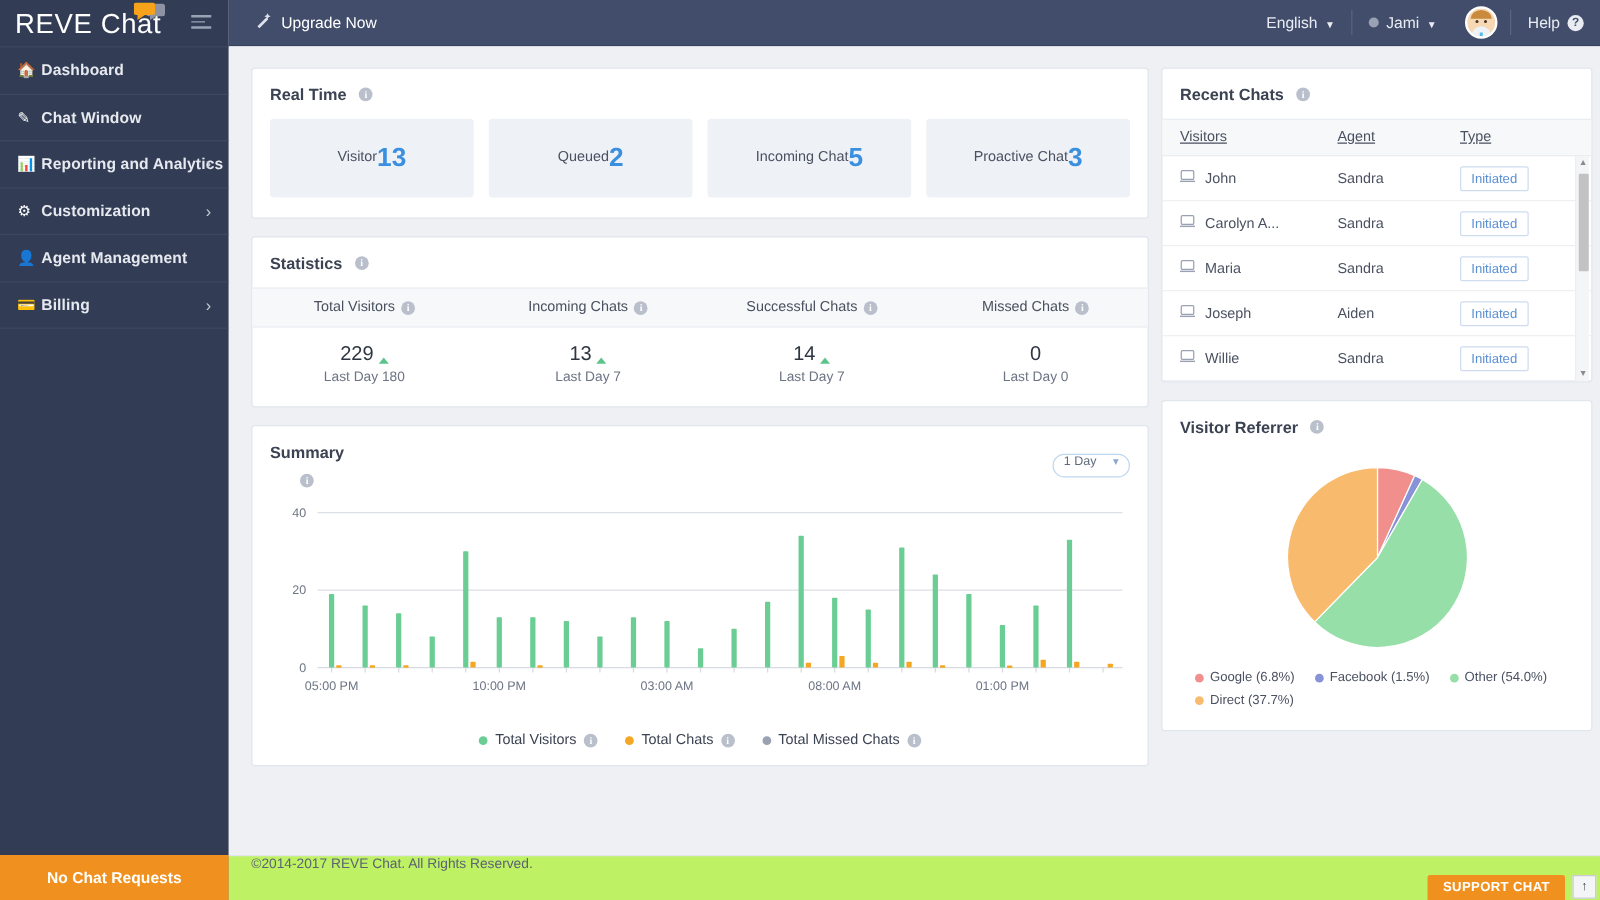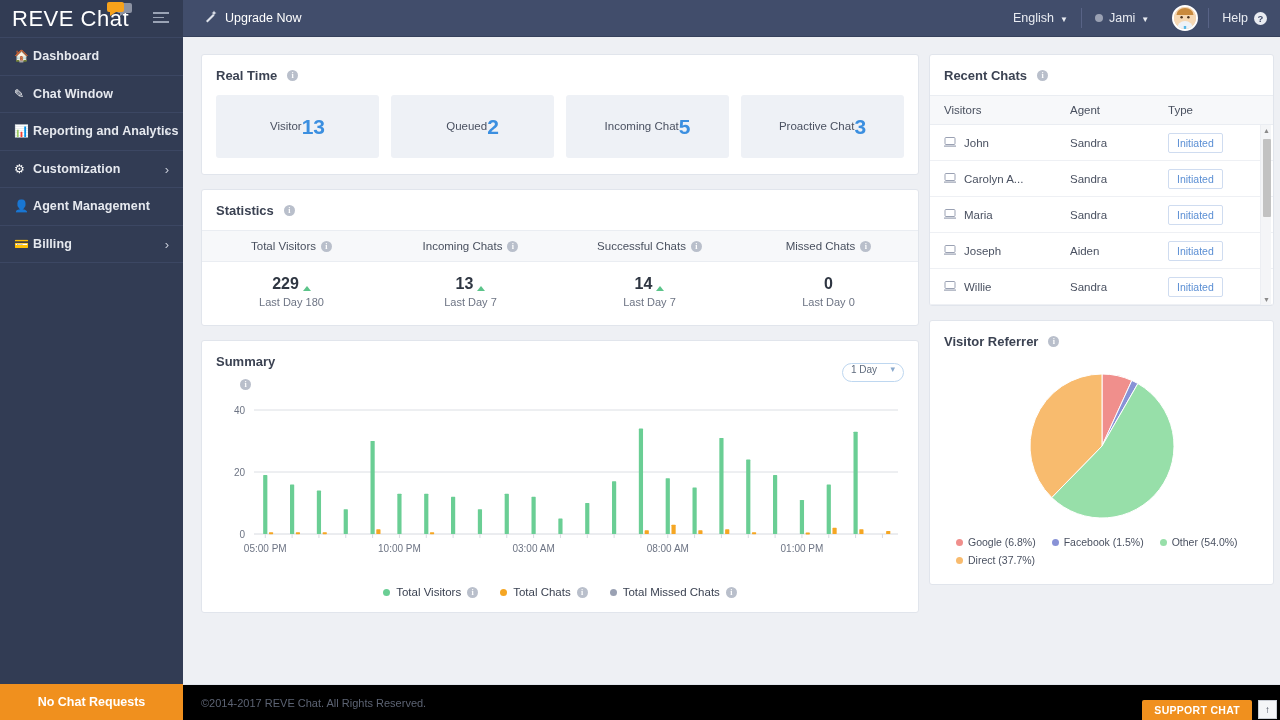--- a/index.html
+++ b/index.html
@@ -124,21 +124,21 @@
     display: flex; background: #f7f8fa; border-top: 1px solid #eaedf2;
     border-bottom: 1px solid #eaedf2;
   }
   .stat-head > div {
     flex: 1; text-align: center; padding: 9px 0; font-size: 11.5px; color: #49505f;
     display: flex; align-items: center; justify-content: center; gap: 5px;
   }
   .stat-body { display: flex; padding: 13px 0 17px 0; }
   .stat-body > div { flex: 1; text-align: center; }
   .stat-num {
-    font-size: 16px; font-weight: 700; color: #2f3642;
+    font-size: 16px; font-weight: 400; color: #2f3642;
     display: flex; align-items: center; justify-content: center; gap: 4px;
   }
   .up-arrow {
     width: 0; height: 0; border-left: 4px solid transparent; border-right: 4px solid transparent;
     border-bottom: 5px solid #5cc48a; display: inline-block; position: relative; top: 4px;
   }
   .stat-sub { font-size: 11px; color: #6d7484; margin-top: 3px; }
 
   
   .summary-head { display: flex; align-items: center; justify-content: space-between;
@@ -158,20 +158,21 @@
     font-size: 11.5px; color: #3b4252;
   }
   .legend-item { display: flex; align-items: center; gap: 6px; }
   .ldot { width: 7px; height: 7px; border-radius: 50%; display: inline-block; }
 
   
   .rc-head {
     display: flex; background: #f7f8fa; border-top: 1px solid #eaedf2;
     border-bottom: 1px solid #eaedf2; font-size: 11.5px; color: #49505f;
     padding: 8px 0;
+    text-decoration: underline;
   }
   .rc-head .c1 { width: 140px; padding-left: 14px; }
   .rc-head .c2 { width: 98px; }
   .rc-head .c3 { width: 90px; }
   .rc-body { position: relative; height: 180px; overflow: hidden; }
   .rc-row {
     display: flex; align-items: center; height: 36px;
     border-bottom: 1px solid #eef0f4; font-size: 11.5px; color: #4a5161;
   }
   .rc-row .c1 { width: 140px; padding-left: 14px; display: flex; align-items: center; gap: 8px; }
@@ -195,22 +196,22 @@
               padding-top: 4px; }
   .pie-legend {
     display: flex; flex-wrap: wrap; gap: 6px 16px; padding: 10px 26px 18px 26px;
     font-size: 10.5px; color: #4a5161;
   }
   .pie-legend .legend-item { gap: 5px; }
 
   
   .footer {
     position: absolute; left: 183px; bottom: 0; right: 0; height: 36px;
-    background: #000000; border-top: 1px solid #e1e5ec;
-    display: flex; align-items: center; padding-left: 18px;
+    background: #bef264; border-top: 1px solid #e1e5ec;
+    display: flex; padding-left: 18px;
     font-size: 11px; color: #5c6373;
   }
   .support-btn {
     position: absolute; right: 28px; bottom: 0px; background: #f0901e; color: #fff;
     font-size: 10.5px; font-weight: 700; padding: 4px 12px; letter-spacing: .3px;
     cursor: pointer; border-radius: 2px 2px 0 0;
   }
   .totop {
     position: absolute; right: 3px; bottom: 1px; width: 19px; height: 19px;
     background: #f4f5f7; border: 1px solid #c9ccd3; color: #3b4252;

